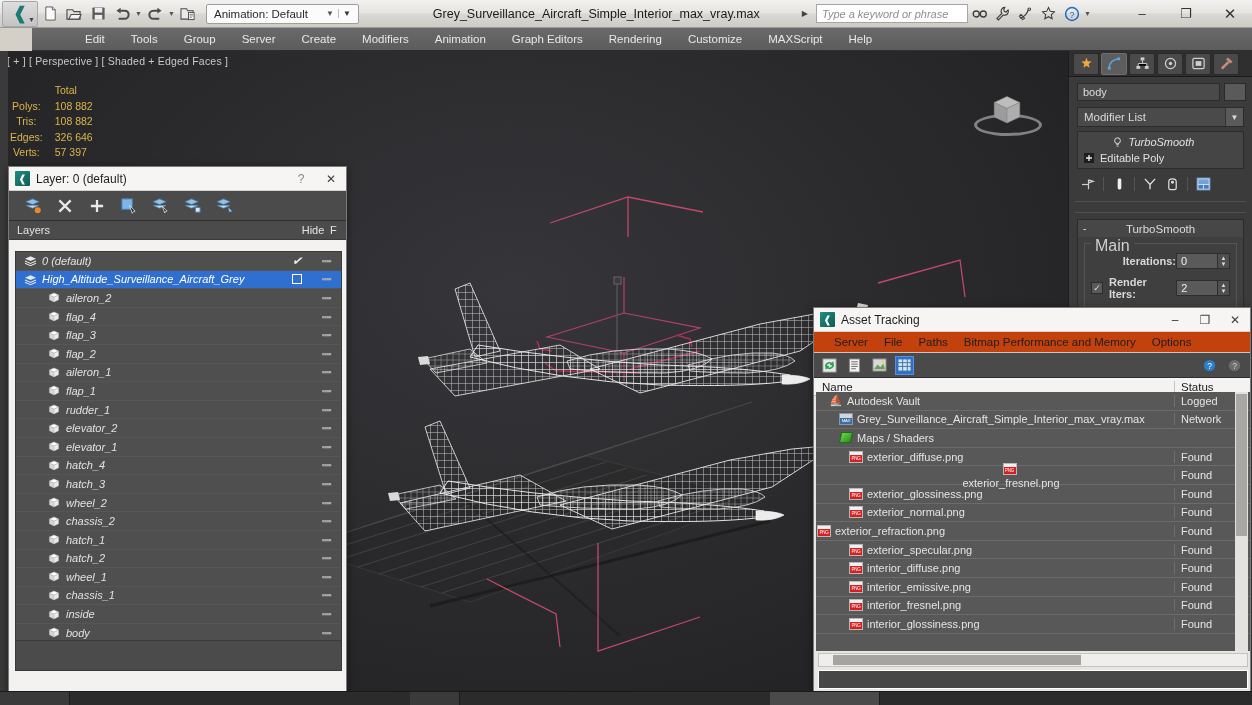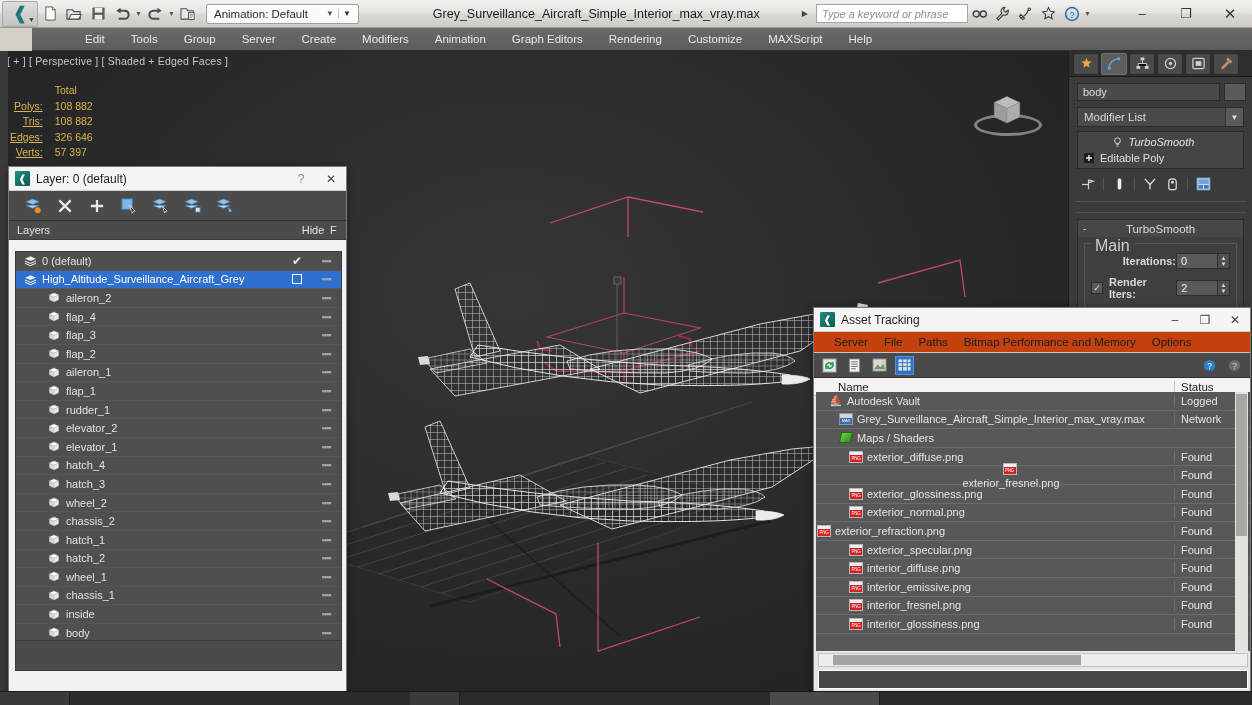--- a/index.html
+++ b/index.html
@@ -80,21 +80,21 @@
   .vp-label {
     position: absolute; left: 7px; top: 4px; font-size: 10.5px; color: #c9c9c9;
     letter-spacing: .2px; white-space: nowrap;
   }
   .stats {
     position: absolute; left: 10px; top: 32px; font-size: 10.5px; color: #d9b54a;
     line-height: 15.5px; white-space: nowrap;
   }
   .stats table { border-collapse: collapse; }
   .stats td { padding: 0 4px 0 0; font-size: 10.5px; color: #d9b54a; }
-  .stats td.k { text-align: right; padding-right: 8px; text-decoration: underline; }
+  .stats td.k { text-align: center; padding-right: 8px; }
   .stats td.v { text-align: left; padding-left: 4px; }
   .stats .hdr { padding-left: 42px; }
 
   .navcube {
     position: absolute; right: 22px; top: 33px; width: 76px; height: 66px;
   }
   .navcube .ring {
     position:absolute; left:4px; top:30px; width:68px; height:22px;
     border: 3px solid rgba(205,205,205,.55); border-radius: 50%;
   }
@@ -207,21 +207,21 @@
   .lyr-toolbar .ti { width:19px; height:19px; display:flex; align-items:center; justify-content:center; }
   .lyr-head {
     height: 19px; background:#4b4b4b; display:flex; align-items:center;
     color:#e4e4e4; font-size: 11px; border-bottom: 1px solid #3a3a3a;
   }
   .lyr-head .c-layers { flex:1; padding-left: 8px; }
   .lyr-head .c-hide { width: 34px; text-align:center; }
   .lyr-head .c-f { width: 16px; text-align:left; }
   .lyr-list {
     position:absolute; left: 6px; top: 84px; width: 327px; height: 390px;
-    background: #4f4f4f; overflow: hidden; border: 1px solid #3a3a3a;
+    background: #4f4f4f; overflow: hidden; border: 1px solid #3a3a3a; font-style: italic;
   }
   .lyr-row {
     display:flex; align-items:center; height: 18.6px; font-size: 11px; color: #e2e2e2;
     border-bottom: 1px solid #565656;
   }
   .lyr-row.sel { background: #2f6fd0; color:#fff; }
   .lyr-row .licon { width: 16px; display:flex; align-items:center; justify-content:center; margin-right:4px; }
   .lyr-row .lname { flex:1; white-space:nowrap; overflow:hidden; }
   .lyr-row .chk { width: 28px; text-align:center; font-size: 12px; color:#e8e8e8; }
   .lyr-row .box {
@@ -242,21 +242,21 @@
     height: 25px; background: #4a4a4a; display:flex; align-items:center; padding: 0 6px; gap: 6px;
     border-bottom:1px solid #2e2e2e;
   }
   .at-toolbar .ti { width: 19px; height:19px; display:flex; align-items:center; justify-content:center; }
   .at-toolbar .ti.active { background: #2f6fd0; border:1px solid #5a8fe0; }
   .at-toolbar .right { margin-left:auto; display:flex; gap:6px; }
   .at-head {
     height: 18px; background: #f4f3f1; display:flex; align-items:center;
     font-size: 11.5px; color: #1c1c1c; border-bottom: 1px solid #bdbbb7;
   }
-  .at-head .c-name { flex:1; padding-left: 24px; }
+  .at-head .c-name { flex:1; padding-left: 8px; }
   .at-head .c-status { width: 62px; padding-left: 6px; border-left:1px solid #c7c5c1;margin-left:44px; }
   .at-head .c-pad { width: 14px; }
   .at-list {
     position: absolute; left: 2px; top: 84px; width: 434px; height: 259px;
     background: #585858; overflow: hidden;
   }
   .at-row {
     display:flex; align-items:center; height: 18.6px; font-size: 11px; color: #e4e4e4;
     border-bottom: 1px solid #6b6b6b;
   }

